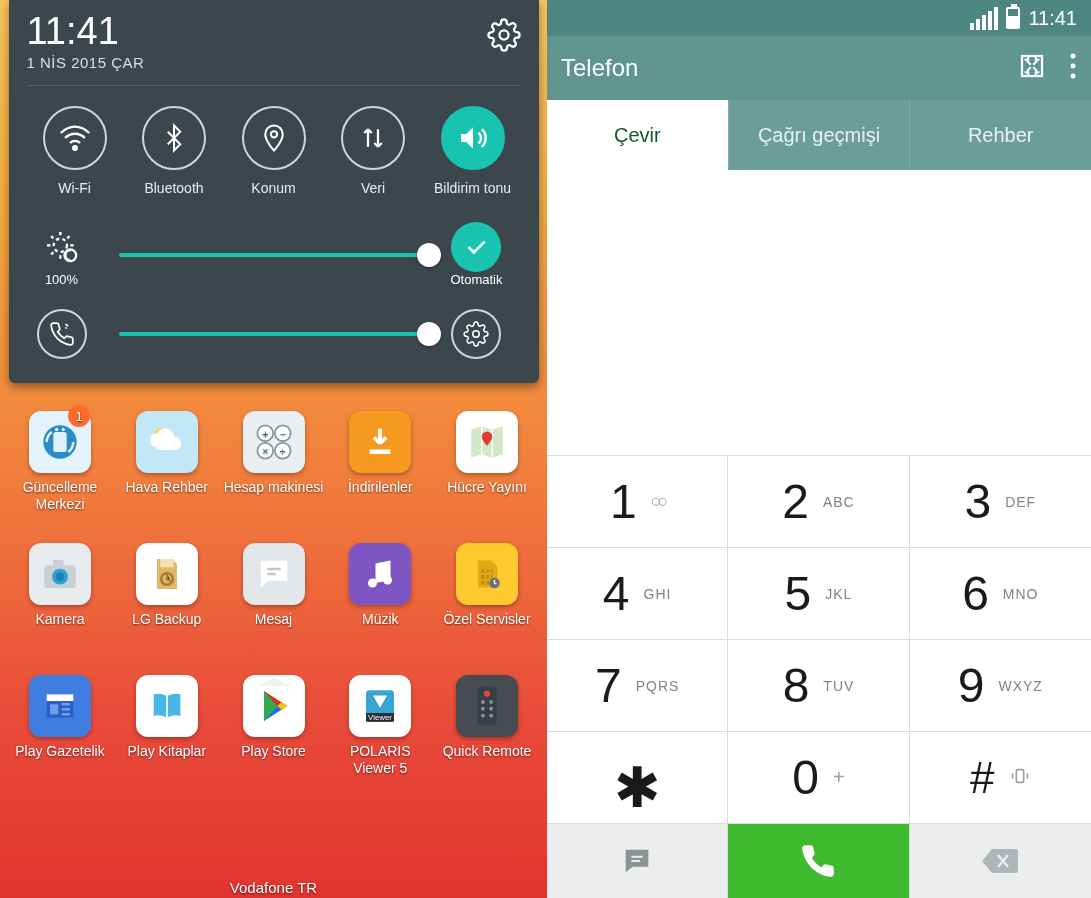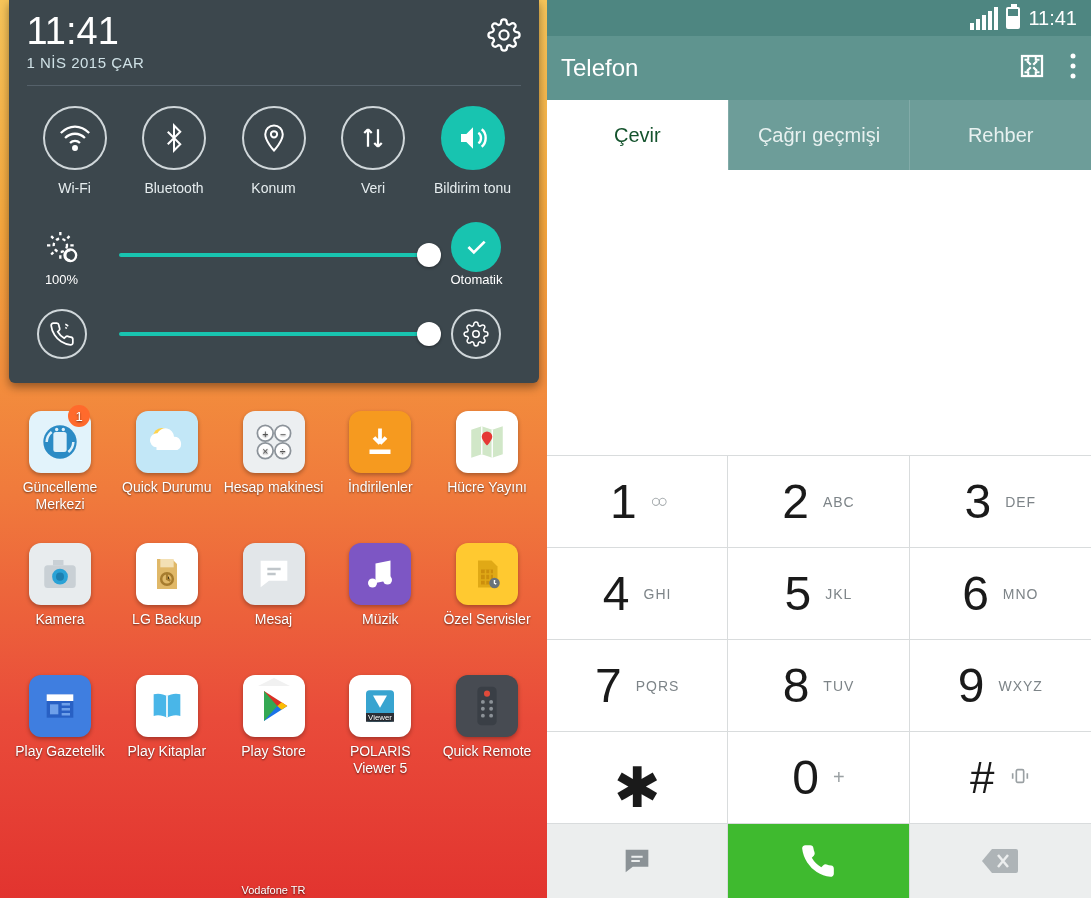--- a/index.html
+++ b/index.html
@@ -106,21 +106,21 @@
   .app .label { line-height:1.2; min-height: 34px; }
   .badge {
     position:absolute; top:-6px; right:20px;
     width:22px;height:22px;border-radius:50%;
     background:#ff6a2c;color:#fff;font-size:13px;
     display:flex;align-items:center;justify-content:center;
   }
 
   .carrier {
     position:absolute; bottom:2px; left:0; right:0;
-    text-align:center; color:#fff; font-size:11px;
+    text-align:center; color:#fff; font-size:15px;
     text-shadow:0 1px 2px rgba(0,0,0,.7);
   }
 
   
   .i-update{background:#e2f3fb;} .i-weather{background:#c2e7f7;}
   .i-calc{background:#eceff1;} .i-maps{background:#fff;}
   .i-dl{background:#f69a1f;} .i-camera{background:#e8ecee;}
   .i-backup{background:#fff;} .i-msg{background:#e2e6e9;}
   .i-music{background:#7d56c4;} .i-serv{background:#ffc930;}
   .i-news{background:#3f7ee0;} .i-books{background:#fff;}
@@ -340,21 +340,21 @@
         </div>
         <div class="label">Güncelleme Merkezi</div>
       </div>
       <div class="app">
         <div class="icon i-weather">
           <svg width="42" height="42" viewBox="0 0 24 24">
               <circle cx="9" cy="9" r="5" fill="#ffd34d"></circle>
               <path d="M6 15a4 4 0 0 1 .5-8A5 5 0 0 1 16 9a4 4 0 0 1 2 7.5H6z" fill="#fff"></path>
             </svg>
         </div>
-        <div class="label">Quick Durumu</div>
+        <div class="label">Hava Rehber</div>
       </div>
       <div class="app">
         <div class="icon i-calc">
           <svg width="42" height="42" viewBox="0 0 24 24">
               <circle cx="7" cy="7" r="4.5" fill="#fff" stroke="#8c939a"></circle>
               <text x="7" y="9.5" font-size="6" text-anchor="middle" fill="#555">+</text>
               <circle cx="17" cy="7" r="4.5" fill="#fff" stroke="#8c939a"></circle>
               <text x="17" y="9.5" font-size="6" text-anchor="middle" fill="#555">−</text>
               <circle cx="7" cy="17" r="4.5" fill="#fff" stroke="#8c939a"></circle>
               <text x="7" y="19.5" font-size="6" text-anchor="middle" fill="#555">×</text>

